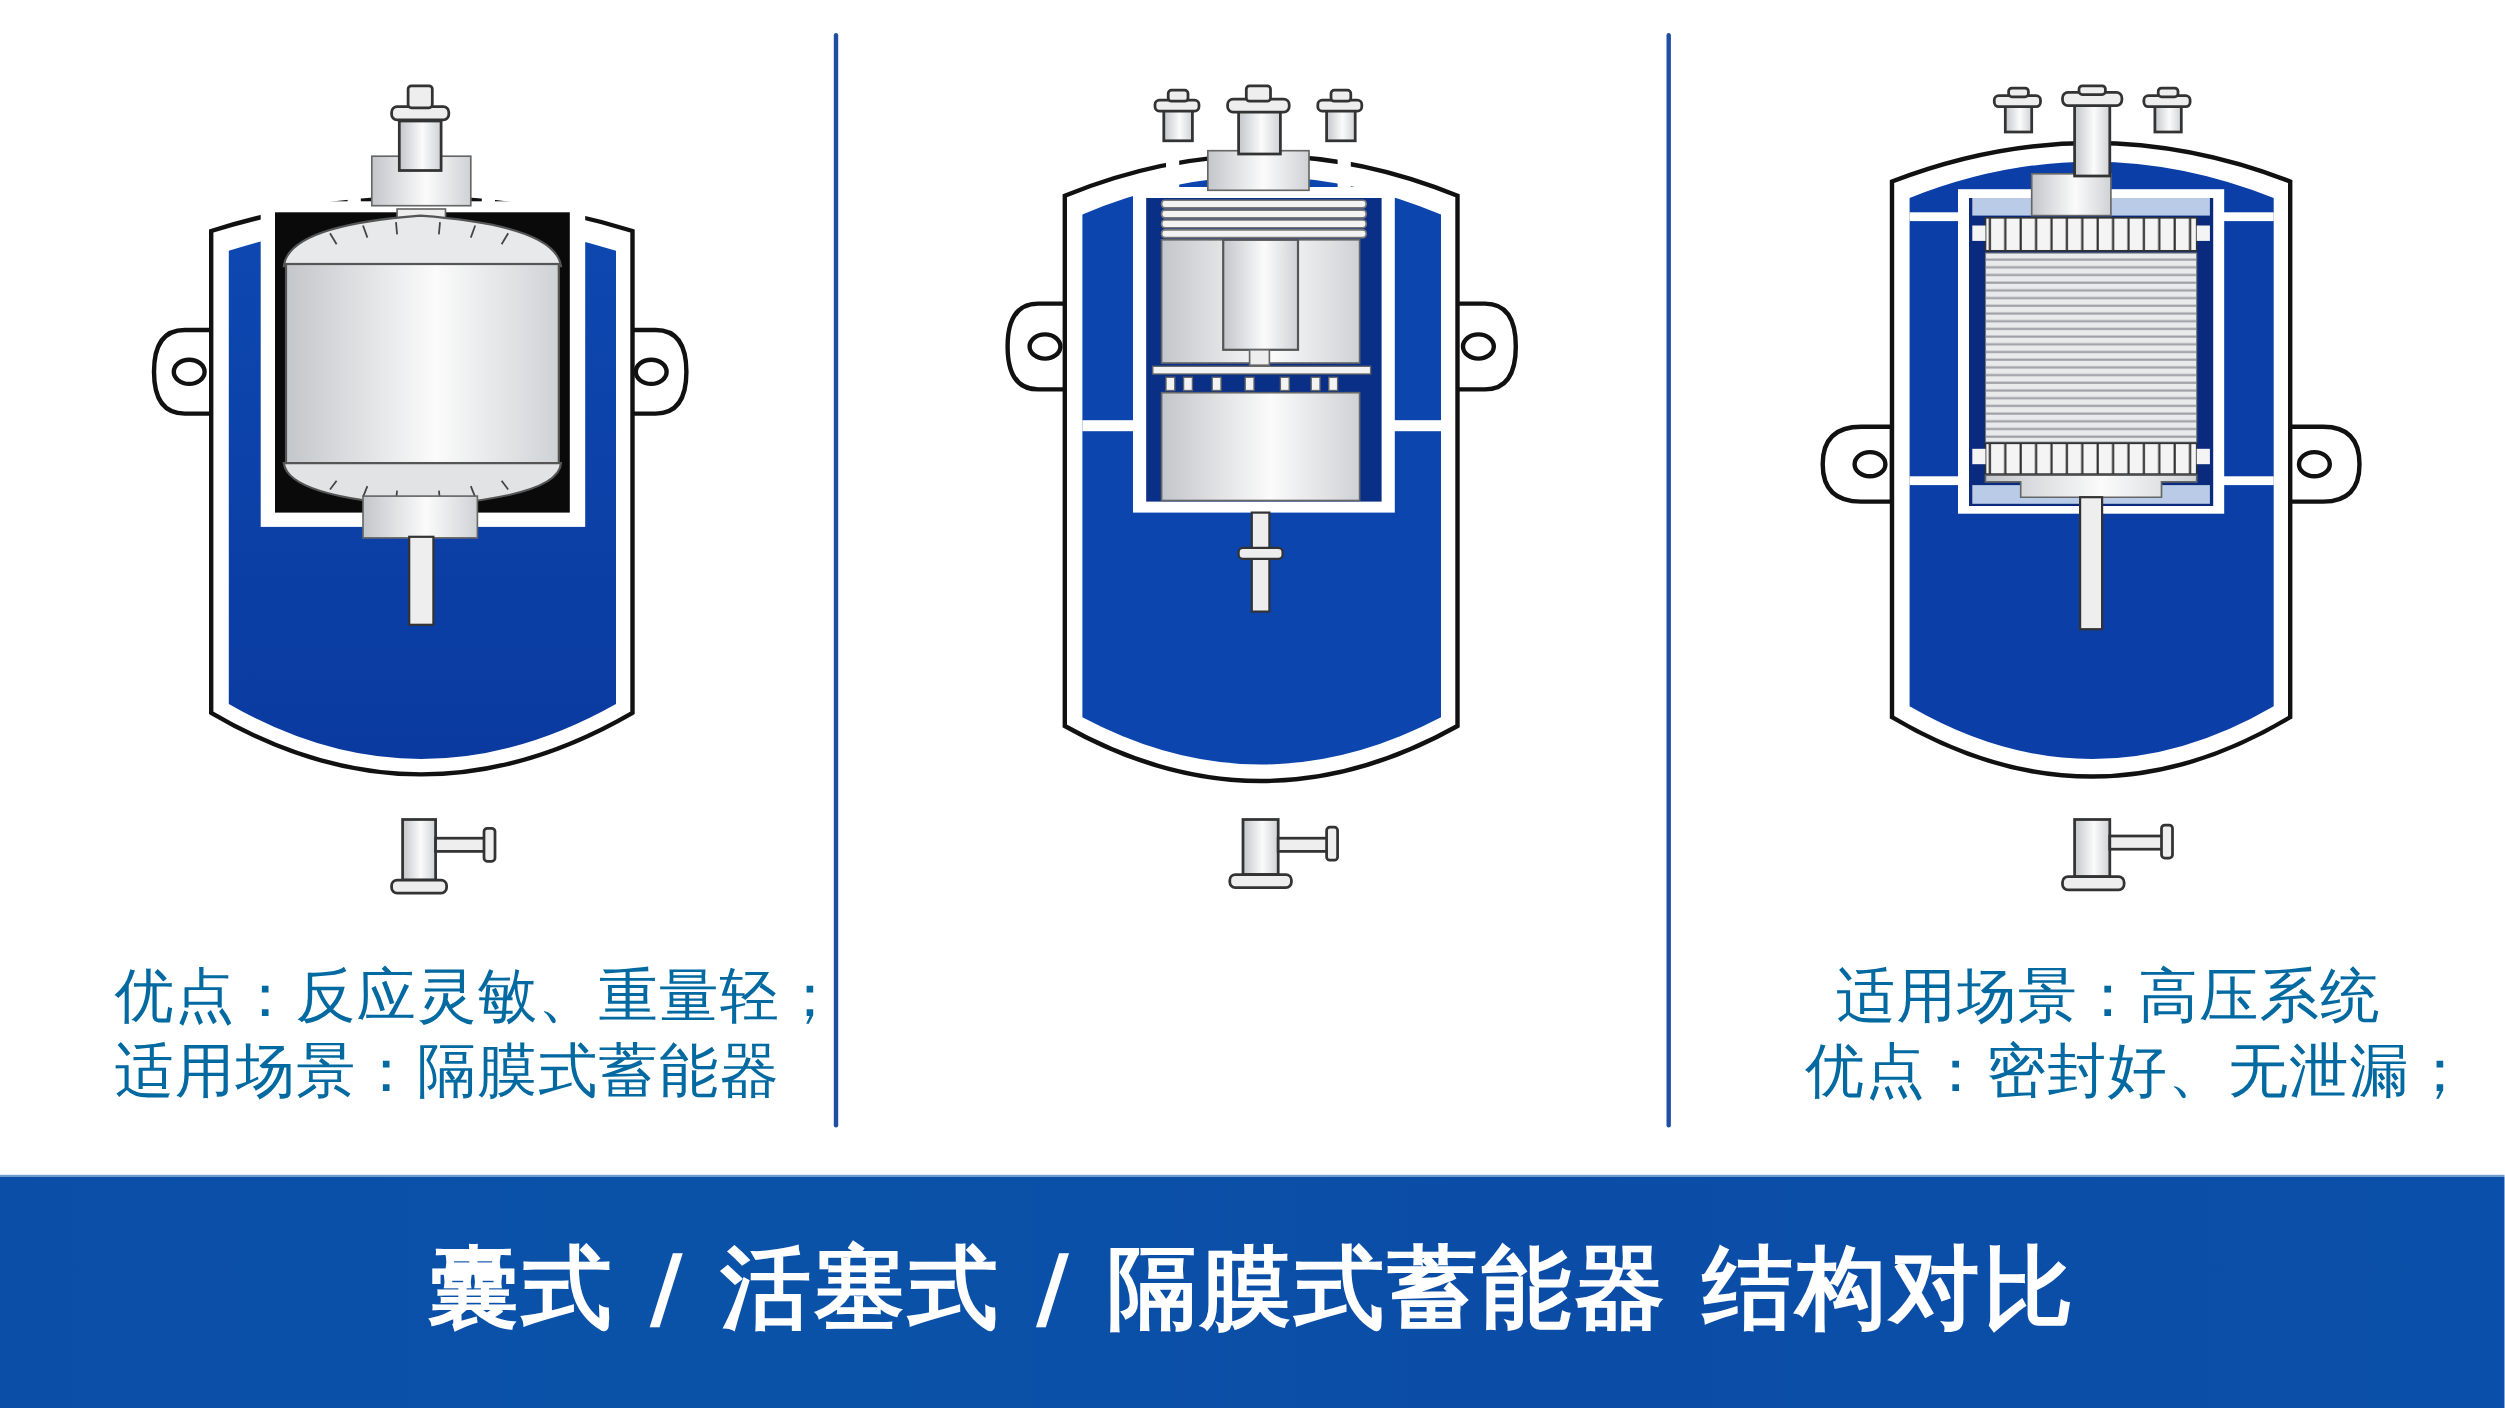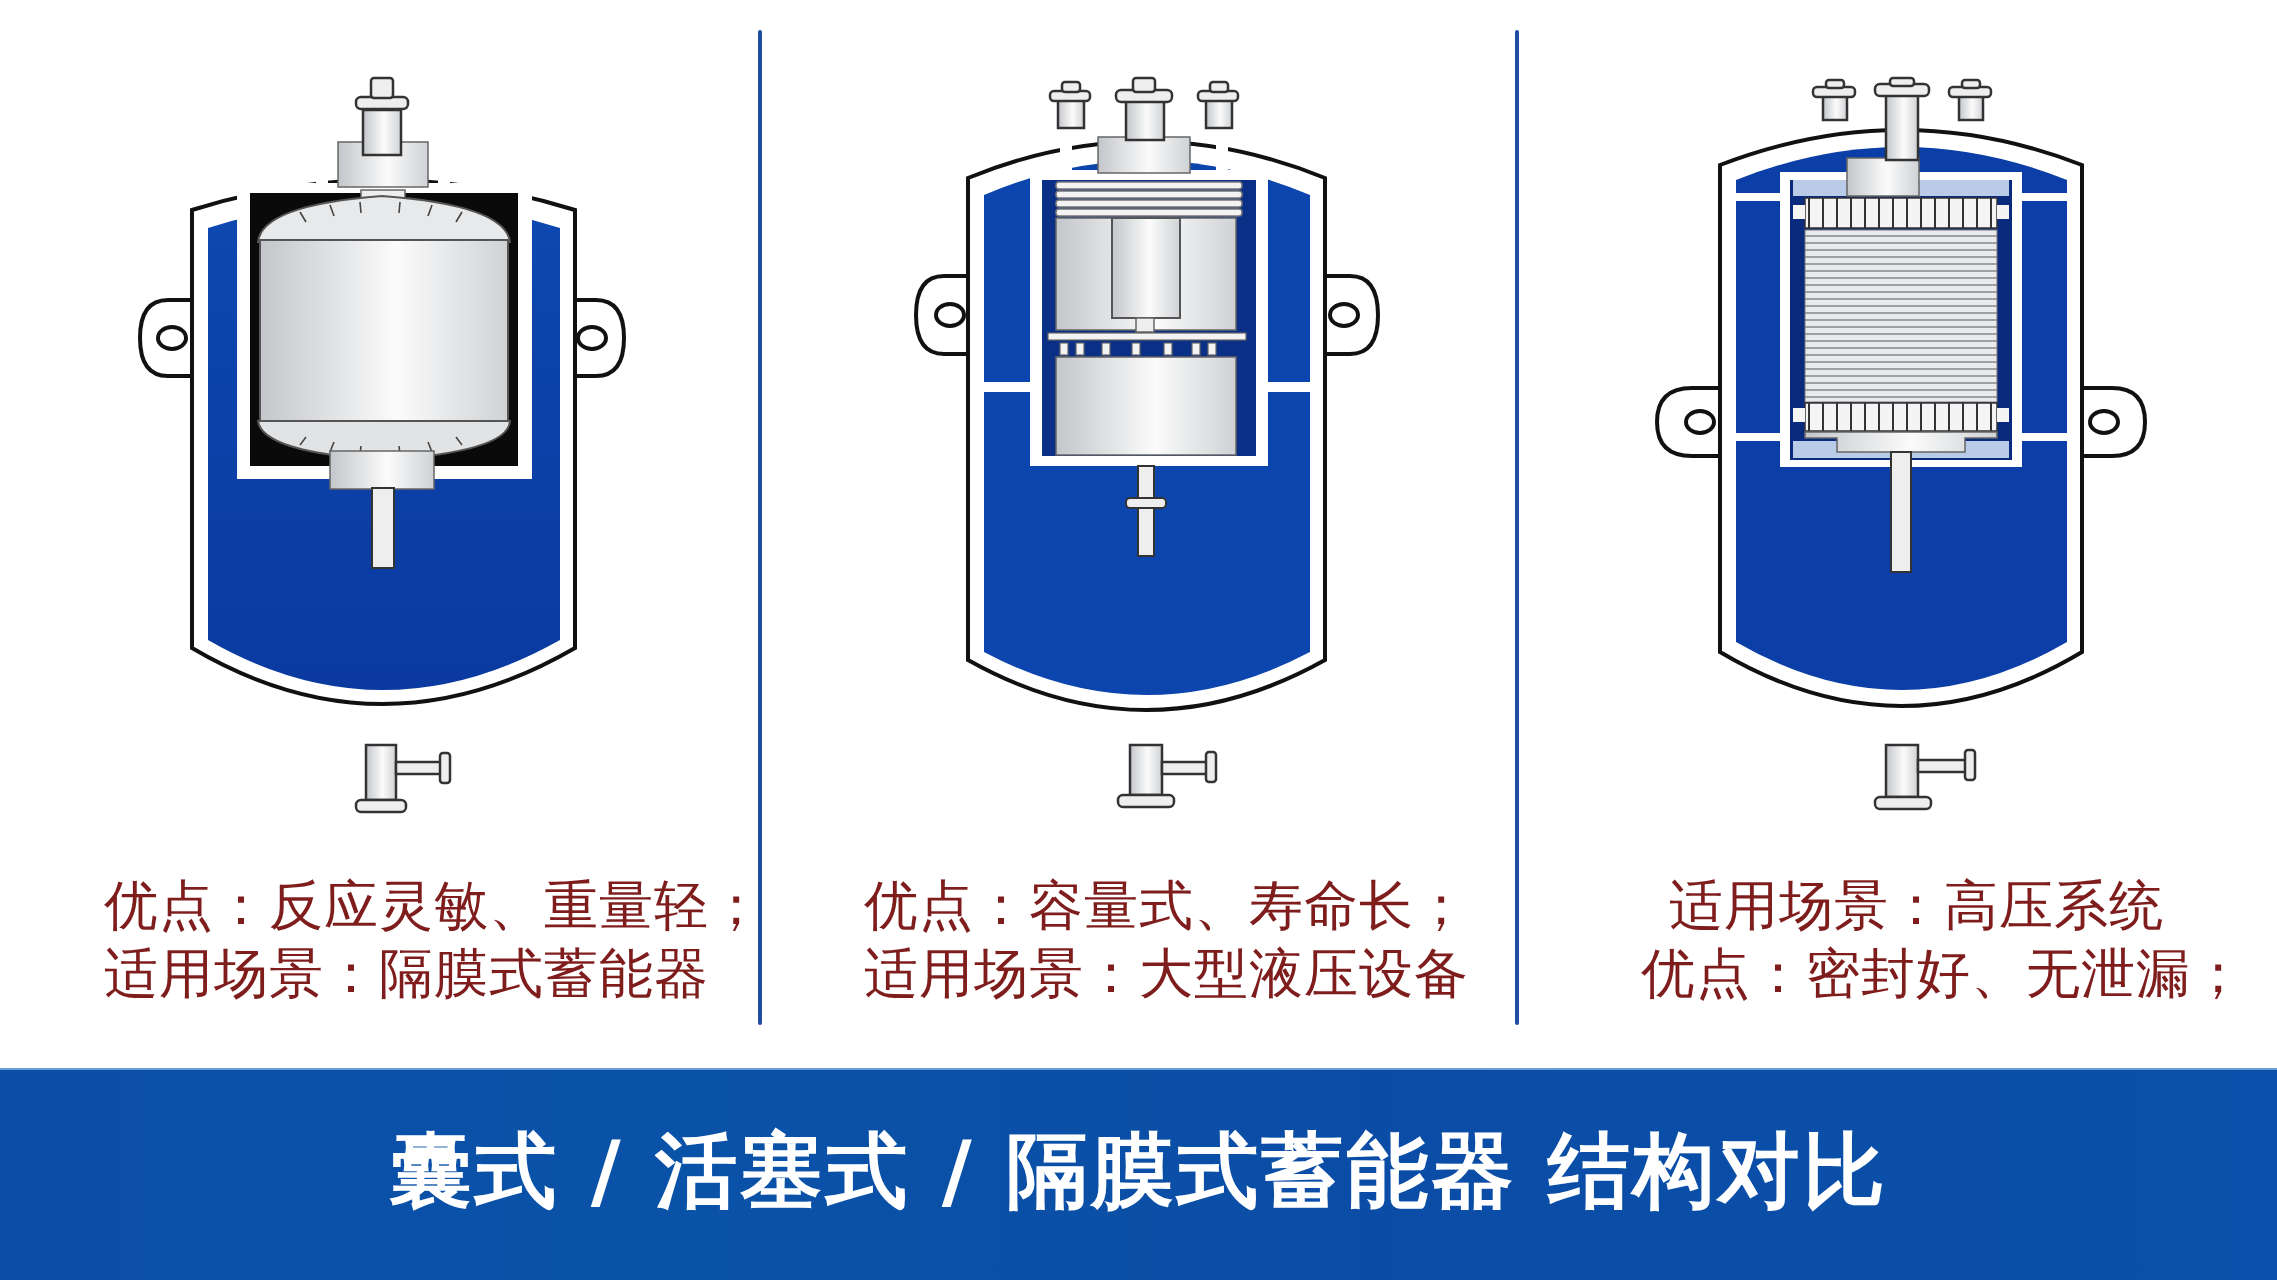--- a/index.html
+++ b/index.html
@@ -5,21 +5,21 @@
   html, body { margin:0; padding:0; }
   body {
     width:2277px; height:1280px; overflow:hidden; position:relative;
     background:#ffffff;
     font-family:"DejaVu Sans", "Liberation Sans", sans-serif;
   }
   .panel { position:absolute; top:0; height:1068px; }
   .panel svg { position:absolute; left:0; top:0; }
   .divider { position:absolute; width:4px; background:#1f4ea3; top:30px; height:995px; border-radius:2px; }
   .caption {
-    position:absolute; top:872px; color:#7f1d1d;
+    position:absolute; top:872px; color:#0369a1;
     font-size:54px; line-height:68px; font-weight:normal; white-space:nowrap;
     letter-spacing:1px;
   }
   .banner {
     position:absolute; left:0; top:1068px; width:2277px; height:212px;
     background:linear-gradient(90deg,#0b4ea8 0%,#0a52a8 30%,#0b4da6 60%,#0a4fa9 100%);
     border-top:2px solid #6f9ccf;
     display:flex; align-items:center; justify-content:center;
   }
   .banner-title {
@@ -179,24 +179,20 @@
       <rect x="438" y="91" width="40" height="10" rx="4" fill="#eee"></rect>
       <rect x="450" y="82" width="18" height="10" rx="3" fill="#eee"></rect>
     </g>
     <g stroke="#333" stroke-width="2.5">
       <rect x="370" y="745" width="32" height="50" fill="url(#metal2)"></rect>
       <rect x="358" y="795" width="56" height="12" rx="5" fill="#eee"></rect>
       <rect x="402" y="762" width="48" height="12" fill="#eee"></rect>
       <rect x="446" y="752" width="10" height="30" rx="3" fill="#eee"></rect>
     </g>
   </svg>
-  <div class="caption" style="left:104px;">
-    <div>优点：容量式、寿命长；</div>
-    <div>适用场景：大型液压设备</div>
-  </div>
 </div>
 
 <div class="divider" style="left:1515px;"></div>
 
 <div class="panel" style="left:1517px;width:760px;">
   <svg width="760" height="860" viewBox="0 0 760 860">
     <defs>
       <linearGradient id="metal3" x1="0" x2="1" y1="0" y2="0">
         <stop offset="0" stop-color="#c3c6ca"></stop>
         <stop offset="0.55" stop-color="#fbfbfb"></stop>

